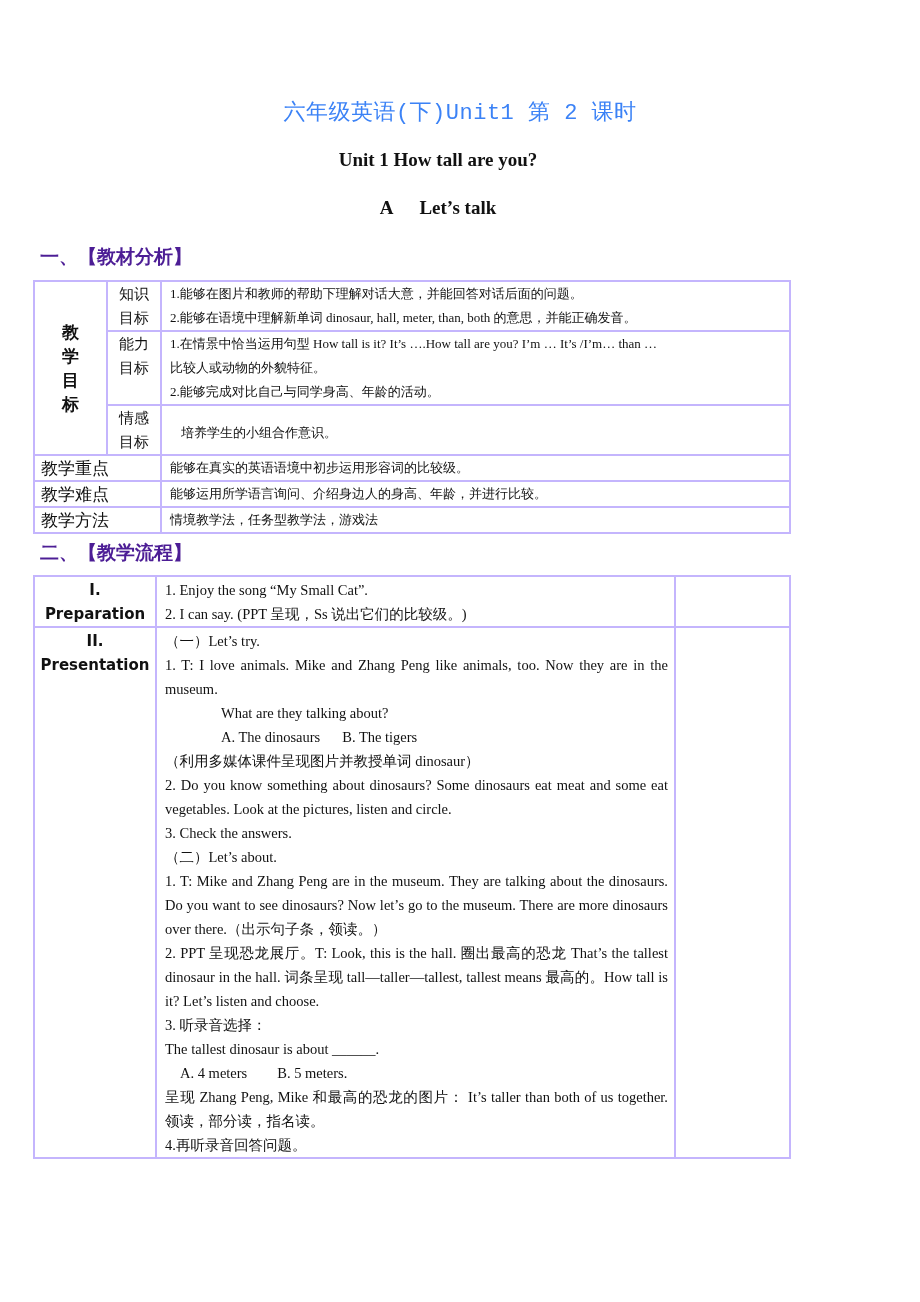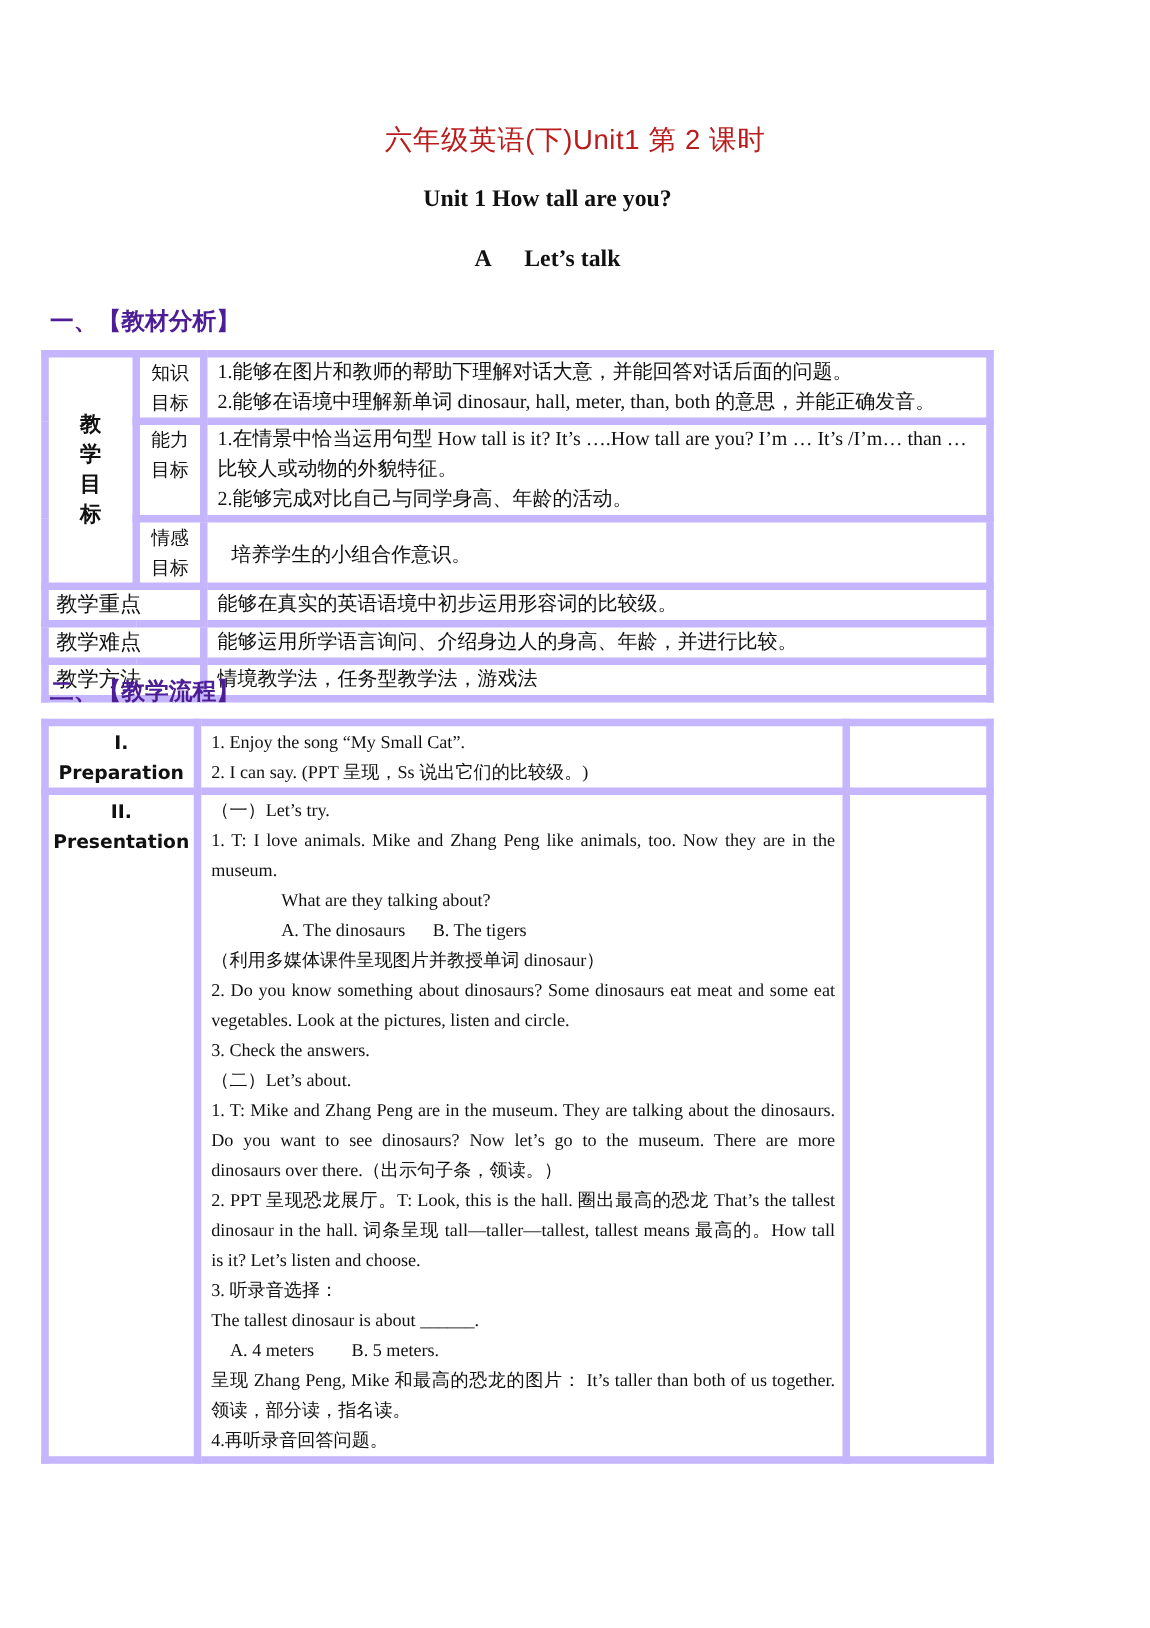--- a/index.html
+++ b/index.html
@@ -3,52 +3,52 @@
 <meta charset="utf-8">
 <style>
   html, body { margin: 0; padding: 0; background: #ffffff; }
   body {
     width: 920px; height: 1302px; position: relative; overflow: hidden;
     font-family: "Liberation Serif", "DejaVu Serif", serif;
     color: #111;
   }
   .title {
     position: absolute; top: 97px; left: 0; width: 920px; text-align: center;
-    font-family: Liberation Sans, sans-serif; font-size: 22px; letter-spacing: 0.5px;
-    color: #b91c1c;
+    font-family: Liberation Mono, monospace; font-size: 22px; letter-spacing: 0.5px;
+    color: #3b82f6;
   }
   .subtitle {
     position: absolute; left: 0; width: 876px; text-align: center;
     font-family: "Liberation Serif", serif; font-weight: bold; font-size: 19px; color: #111;
   }
   .sub1 { top: 149px; }
   .sub2 { top: 197px; }
   .sub2 .gap { display: inline-block; width: 26px; }
   .section {
     position: absolute; left: 40px;
     font-family: "DejaVu Sans", sans-serif; font-weight: bold; font-size: 19px; color: #4c1d95;
   }
   .sec1 { top: 244px; }
   .sec2 { top: 540px; }
 
   table { border-collapse: collapse; position: absolute; table-layout: fixed; }
-  td { border: 6px solid #c4b5fd; padding: 0; vertical-align: top; }
+  td { border: 2px solid #c4b5fd; padding: 0; vertical-align: top; }
 
   
   .t1 { left: 33px; top: 280px; width: 756px; }
   .t1 .vlabel {
     text-align: center; vertical-align: middle;
     font-family: "DejaVu Sans", sans-serif; font-weight: bold; font-size: 17px; line-height: 24px;
   }
   .t1 .sublabel {
     text-align: center; vertical-align: middle;
     font-family: "DejaVu Sans", sans-serif; font-size: 15px; line-height: 24px;
   }
   .t1 .content {
-    font-size: 16px; line-height: 24px; padding: 0 6px 0 8px;
+    font-size: 13px; line-height: 24px; padding: 0 6px 0 8px;
     vertical-align: middle;
   }
   .t1 .biglabel {
     font-family: "DejaVu Sans", sans-serif; font-weight: normal; font-size: 17px;
     padding-left: 6px; vertical-align: middle; line-height: 22px;
   }
   .t1 .line { display: block; white-space: nowrap; }
 
   
   .t2 { left: 33px; top: 575px; width: 756px; }

